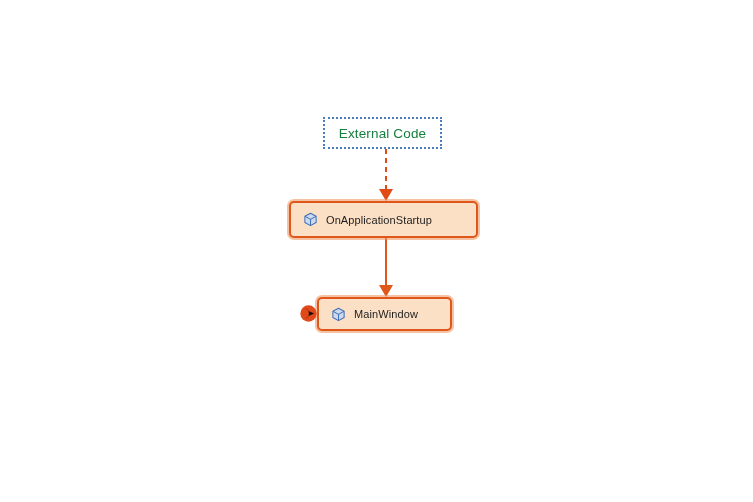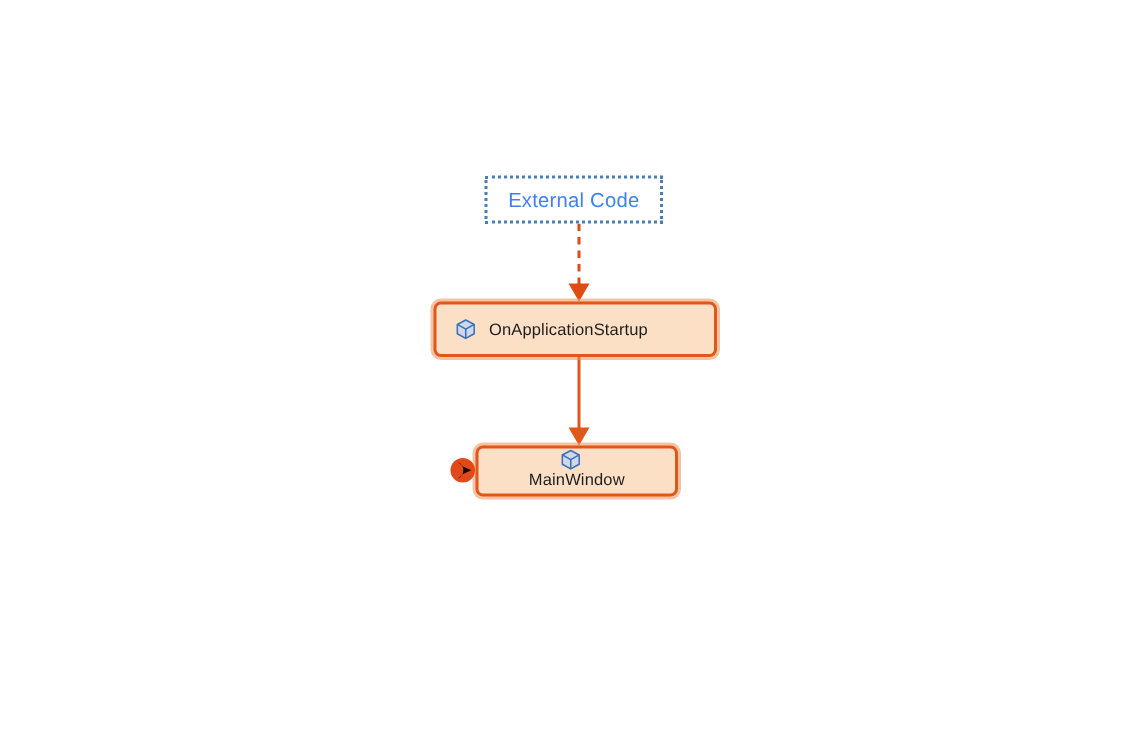--- a/index.html
+++ b/index.html
@@ -31,21 +31,21 @@
     height: 32px;
     box-sizing: border-box;
     border: 2px dotted #4a7ebb;
     background: #ffffff;
     display: flex;
     align-items: center;
     justify-content: center;
   }
   .external-node-label {
     font-size: 13.5px;
-    color: #3b82f6;
+    color: #15803d;
     letter-spacing: 0.15px;
     white-space: nowrap;
   }
 
   
   .method-node {
     position: absolute;
     box-sizing: border-box;
     background: #fce0c5;
     border: 2px solid #e0571b;
@@ -66,21 +66,20 @@
     left: 289px;
     top: 201px;
     width: 189px;
     height: 37px;
   }
   #node-mainwindow {
     left: 317px;
     top: 297px;
     width: 135px;
     height: 34px;
-    flex-direction: column;
   }
 
   
   .cube-icon {
     width: 15px;
     height: 15px;
     margin-right: 8px;
     flex: 0 0 auto;
     display: block;
   }

